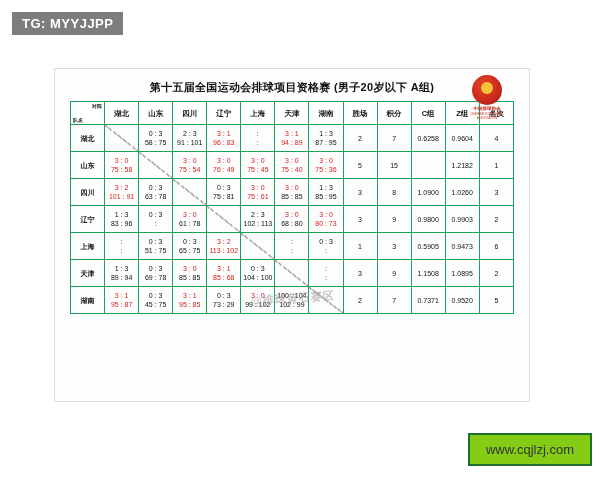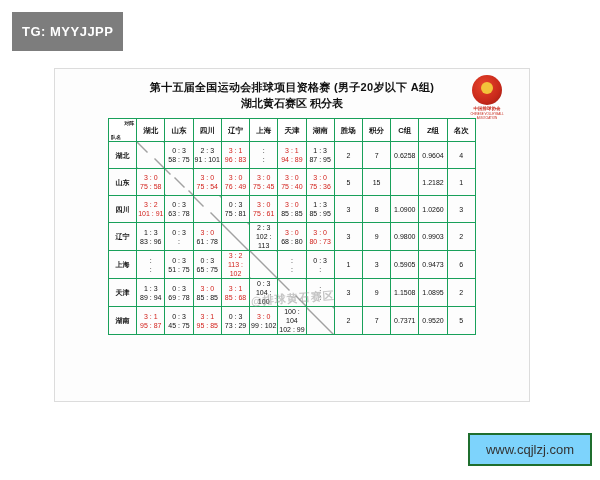--- a/index.html
+++ b/index.html
@@ -6,27 +6,27 @@
   body{
     width:600px;height:480px;background:#ffffff;
     font-family:"Liberation Sans", sans-serif;
     position:relative;overflow:hidden;
   }
   
   .tg-tag{
     position:absolute;left:12px;top:12px;
     background:#7d7d7d;color:#ffffff;
     font-size:13px;font-weight:bold;
-    padding:12px 10px;letter-spacing:.5px;
+    padding:4px 10px;letter-spacing:.5px;
     white-space:nowrap;
   }
   
   .site-box{
     position:absolute;right:8px;bottom:14px;
-    background:#7dd3fc;border:2px solid #1f6e2e;
+    background:#84cc16;border:2px solid #1f6e2e;
     padding:7px 16px;
     font-size:13px;color:#333333;
     white-space:nowrap;
   }
   
   .sheet{
     position:absolute;left:54px;top:68px;
     width:476px;height:334px;
     background:#fdfdfd;
     border:1px solid #dcdcdc;
@@ -60,21 +60,21 @@
     background:#f3c33a;
   }
   .logo .cap{
     font-size:4.5px;color:#c8281a;line-height:6px;margin-top:1px;
     font-weight:bold;
   }
   .logo .cap2{font-size:3px;color:#c8281a;line-height:4px;}
 
   table.grid{
     border-collapse:collapse;
-    width:368px;
+    width:444px;
     margin:2px auto 6px auto;
     table-layout:fixed;
   }
   table.grid th, table.grid td{
     border:1px solid #19a05a;
     padding:0;
     font-size:7px;
     color:#111;
     text-align:center;
     vertical-align:middle;
@@ -118,21 +118,20 @@
 
 <div class="sheet">
 
   <div class="sheet-head">
     <div class="logo">
       <div class="disc"></div>
       <div class="cap">中国排球协会</div>
       <div class="cap2">CHINESE VOLLEYBALL ASSOCIATION</div>
     </div>
     <div class="title1">第十五届全国运动会排球项目资格赛 (男子20岁以下 A组)</div>
-    <div class="title2">湖北黄石赛区  积分表</div>
   </div>
 
   <table class="grid">
     <thead>
       <tr>
         <th class="corner">
           <span class="a">对阵</span>
           <span class="b">队名</span>
         </th>
         <th>湖北</th>

